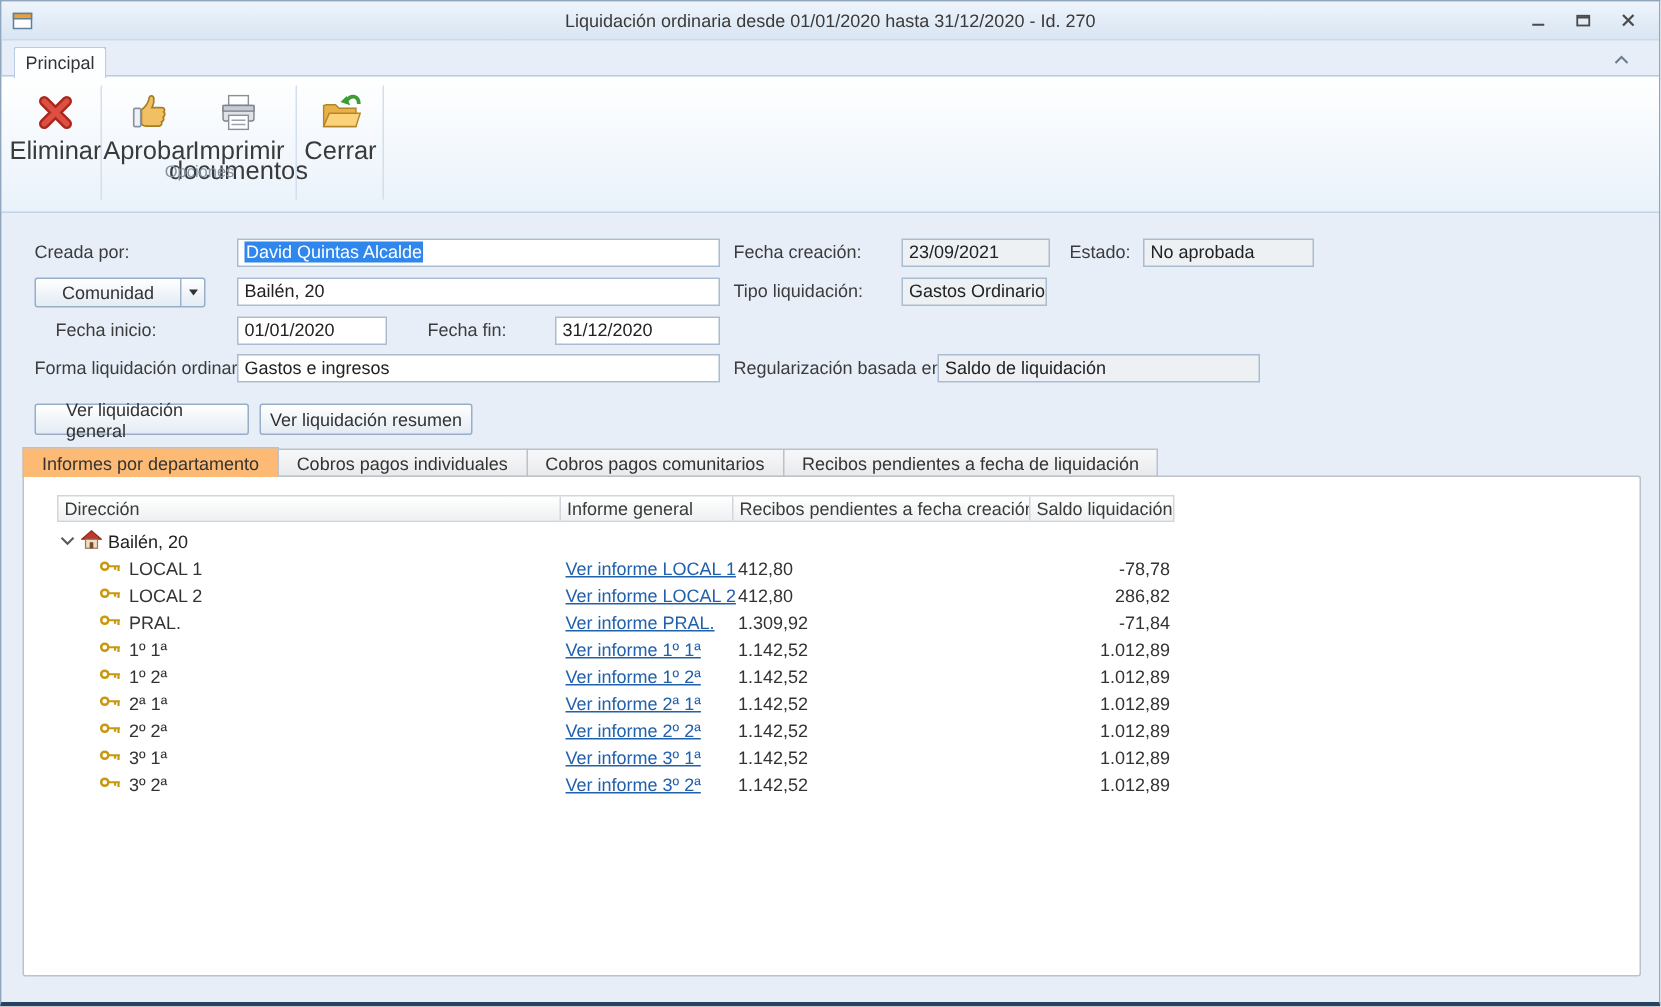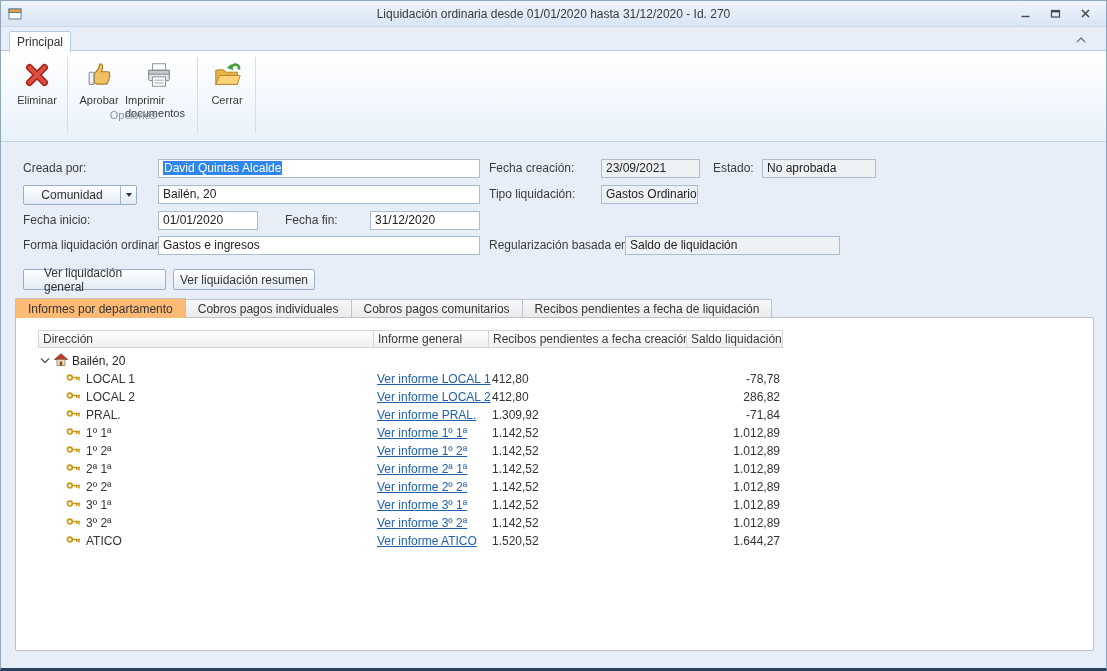--- a/index.html
+++ b/index.html
@@ -27,21 +27,21 @@
   .ribbon-collapse { position:absolute; right:16px; top:5px; width:18px; height:16px;
                      display:flex; align-items:center; justify-content:center; }
 
   
   .ribbon { position:absolute; top:49px; left:0; right:0; height:92px;
             background:linear-gradient(#ffffff,#f3f8fd 55%,#e9f1fa);
             border-top:1px solid #b9cce2; border-bottom:1px solid #c2d4e6; }
   .rbtn { position:absolute; top:7px; display:flex; flex-direction:column; align-items:center;
           gap:2px; cursor:default; }
   .rbtn .ricon { width:34px; height:34px; display:flex; align-items:center; justify-content:center; }
-  .rbtn .rlabel { font-size:11px; line-height:13px; color:#3a3a3a; text-align:left; }
+  .rbtn .rlabel { font-size:17px; line-height:13px; color:#3a3a3a; text-align:center; }
   .rsep { position:absolute; top:6px; bottom:8px; width:1px; background:#d3dfec; }
   .rgroup-caption { position:absolute; bottom:20px; left:68px; width:128px; text-align:center;
                     font-size:11px; color:#8593a2; }
 
   
   .content { position:absolute; top:142px; left:0; right:0; bottom:0; background:#e7eef8; }
   .flabel { position:absolute; height:19px; line-height:19px; color:#3c3c3c; white-space:nowrap; }
   .field { position:absolute; height:19px; line-height:17px; background:#ffffff;
            border:1px solid #a9bcd0; padding:0 4px; color:#222; white-space:nowrap; overflow:hidden; }
   .field.ro { background:#eef1f4; }
@@ -196,21 +196,21 @@
     <div class="btn dropbtn">
       <span>Comunidad</span>
       <span class="droparrow">
           <span class="tri-down"></span>
         </span>
     </div>
     <div class="field" style="left:157px; top:42px; width:322px;">Bailén, 20</div>
     <span class="flabel" style="left:488px; top:42px;">Tipo liquidación:</span>
     <div class="field ro" style="left:600px; top:42px; width:97px;">Gastos Ordinarios</div>
 
-    <span class="flabel" style="left:22px; top:68px;">Fecha inicio:</span>
+    <span class="flabel" style="left:36px; top:68px;">Fecha inicio:</span>
     <div class="field" style="left:157px; top:68px; width:100px;">01/01/2020</div>
     <span class="flabel" style="left:284px; top:68px;">Fecha fin:</span>
     <div class="field" style="left:369px; top:68px; width:110px;">31/12/2020</div>
 
     <span class="flabel" style="left:22px; top:93px;">Forma liquidación ordinaria:</span>
     <div class="field" style="left:157px; top:93px; width:322px;">Gastos e ingresos</div>
     <span class="flabel" style="left:488px; top:93px;">Regularización basada en:</span>
     <div class="field ro" style="left:624px; top:93px; width:215px;">Saldo de liquidación</div>
 
     <div class="btn action-btn" style="left:22px; top:126px; width:143px;padding-left:20px;">Ver liquidación general</div>
@@ -367,32 +367,18 @@
           <circle cx="4" cy="6" r="2.6" fill="none" stroke="#c9980f" stroke-width="1.8"></circle>
           <path d="M6.6 6 H15 M11.5 6 v2.6 M14 6 v3.4" stroke="#c9980f" stroke-width="1.6" fill="none"></path>
         </svg>
       </span>
       <span>3º 2ª</span>
     </div>
     <div class="c-inf"><a href="#">Ver informe 3º 2ª</a></div>
     <div class="c-rec">1.142,52</div>
     <div class="c-sal">1.012,89</div>
   </div>
-            <div class="grow">
-    <div class="c-dir">
-      <span>
-        <svg width="15" height="11" viewBox="0 0 16 12">
-          <circle cx="4" cy="6" r="2.6" fill="none" stroke="#c9980f" stroke-width="1.8"></circle>
-          <path d="M6.6 6 H15 M11.5 6 v2.6 M14 6 v3.4" stroke="#c9980f" stroke-width="1.6" fill="none"></path>
-        </svg>
-      </span>
-      <span>ATICO</span>
-    </div>
-    <div class="c-inf"><a href="#">Ver informe ATICO</a></div>
-    <div class="c-rec">1.520,52</div>
-    <div class="c-sal">1.644,27</div>
-  </div>
           </div>
       </div>
     </div>
 
   </div>
 </div>
 
 </body></html>

